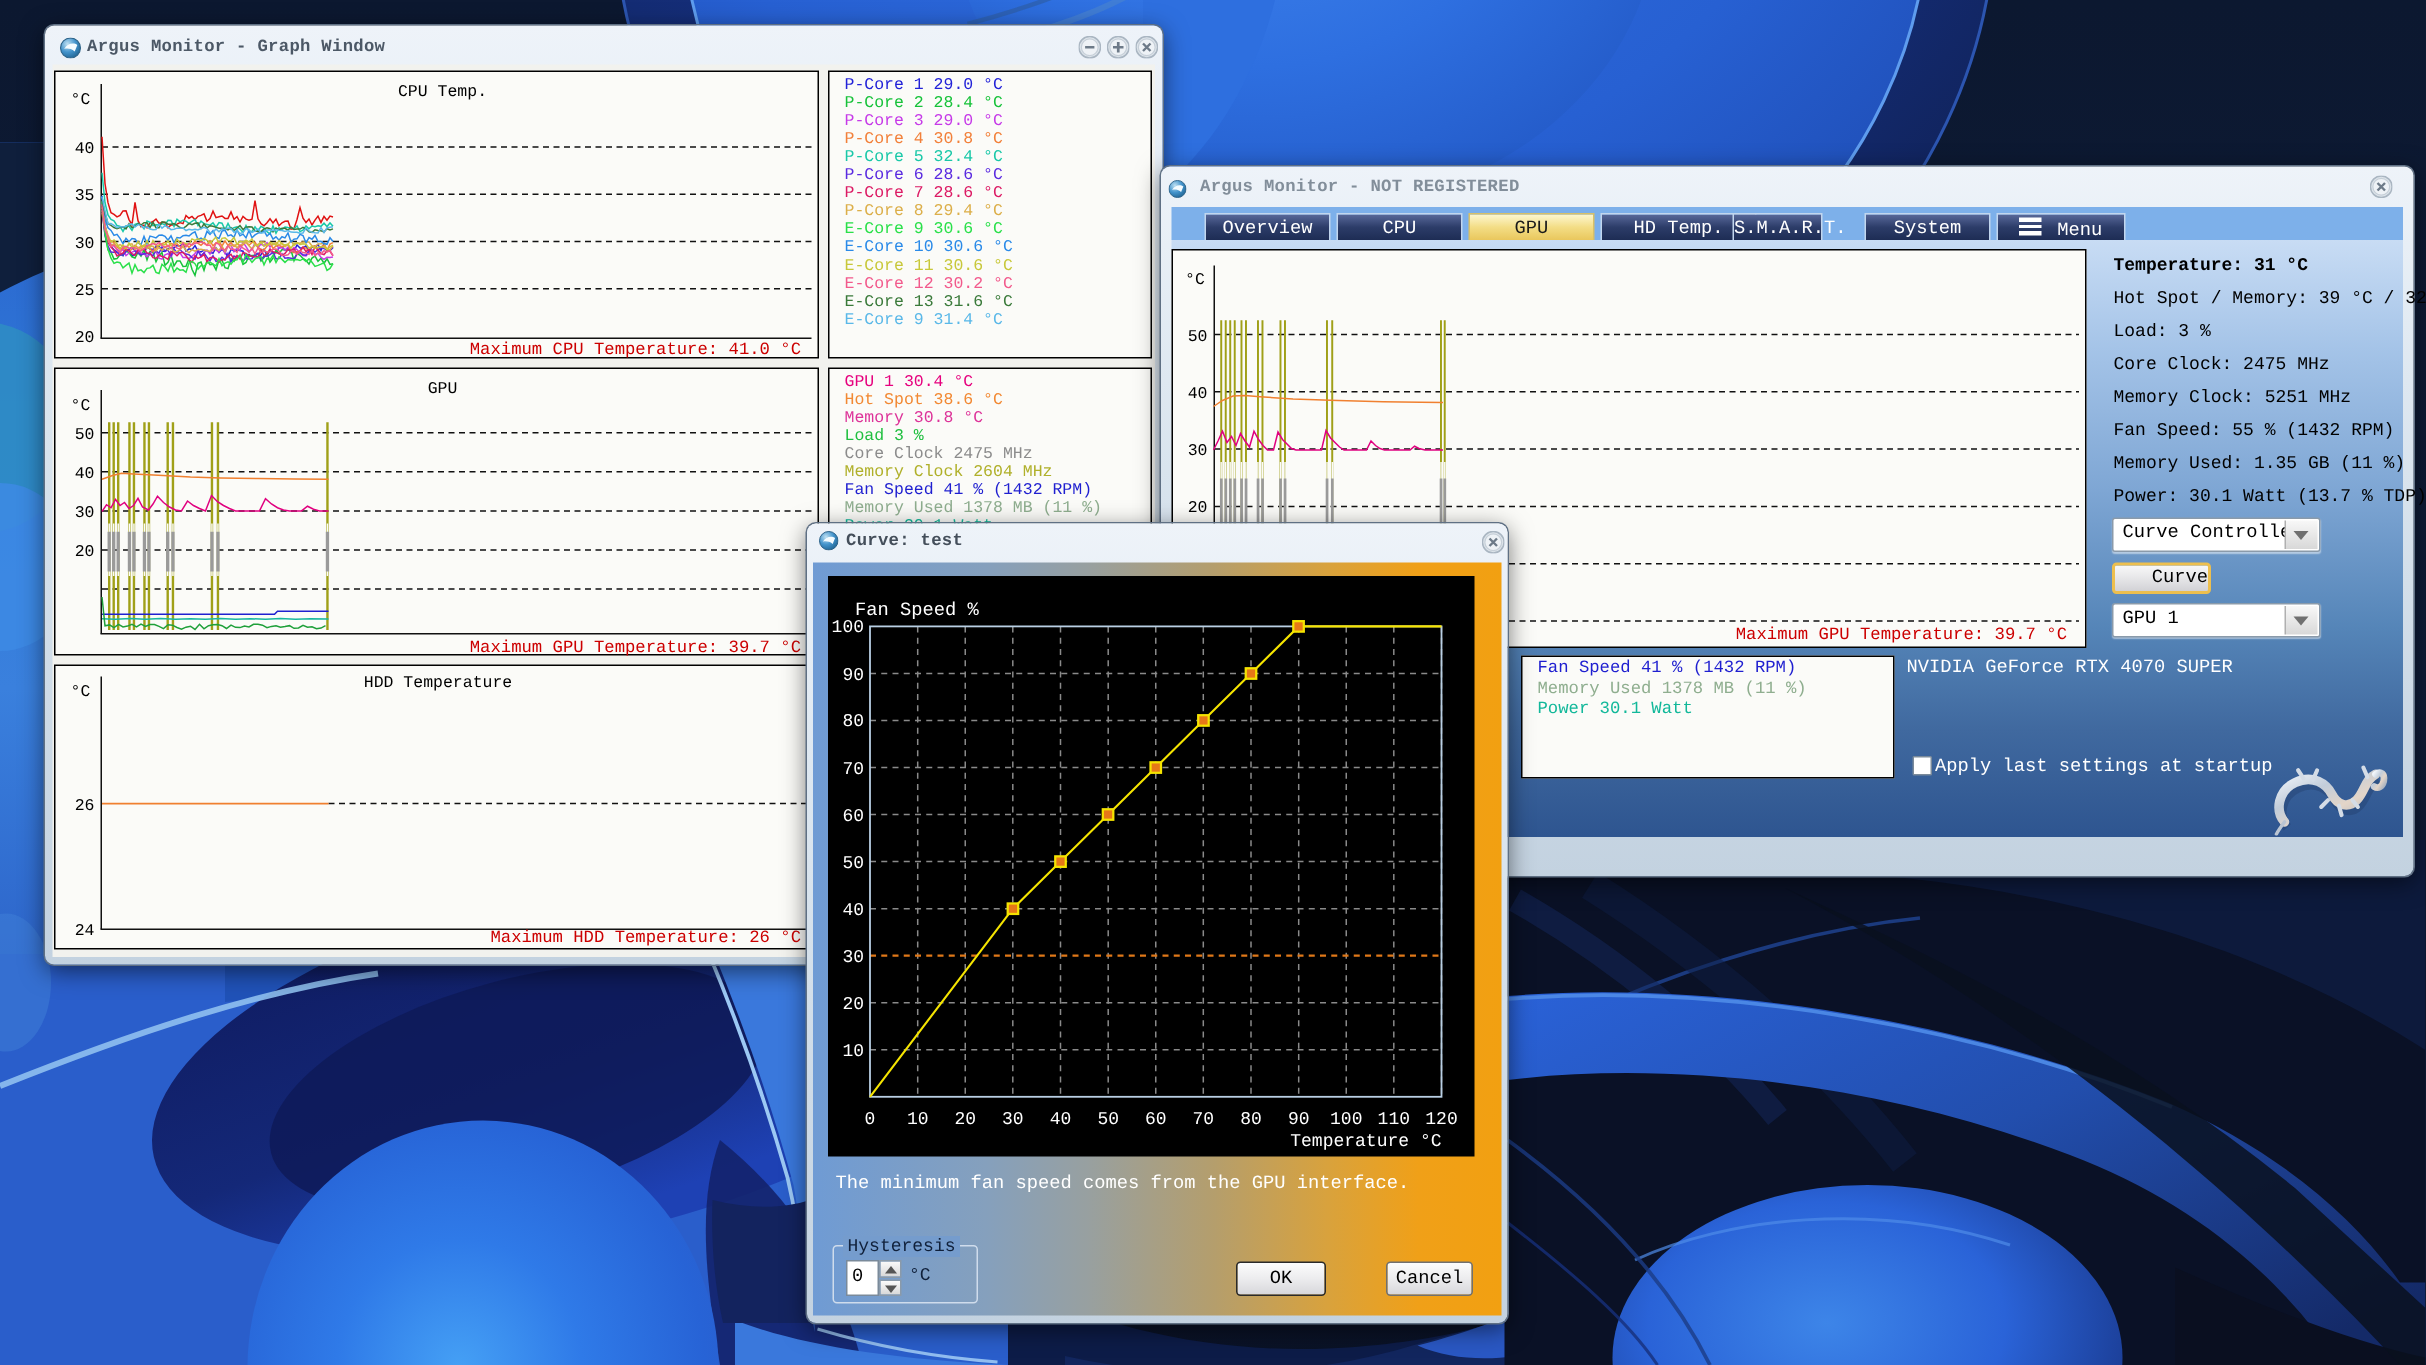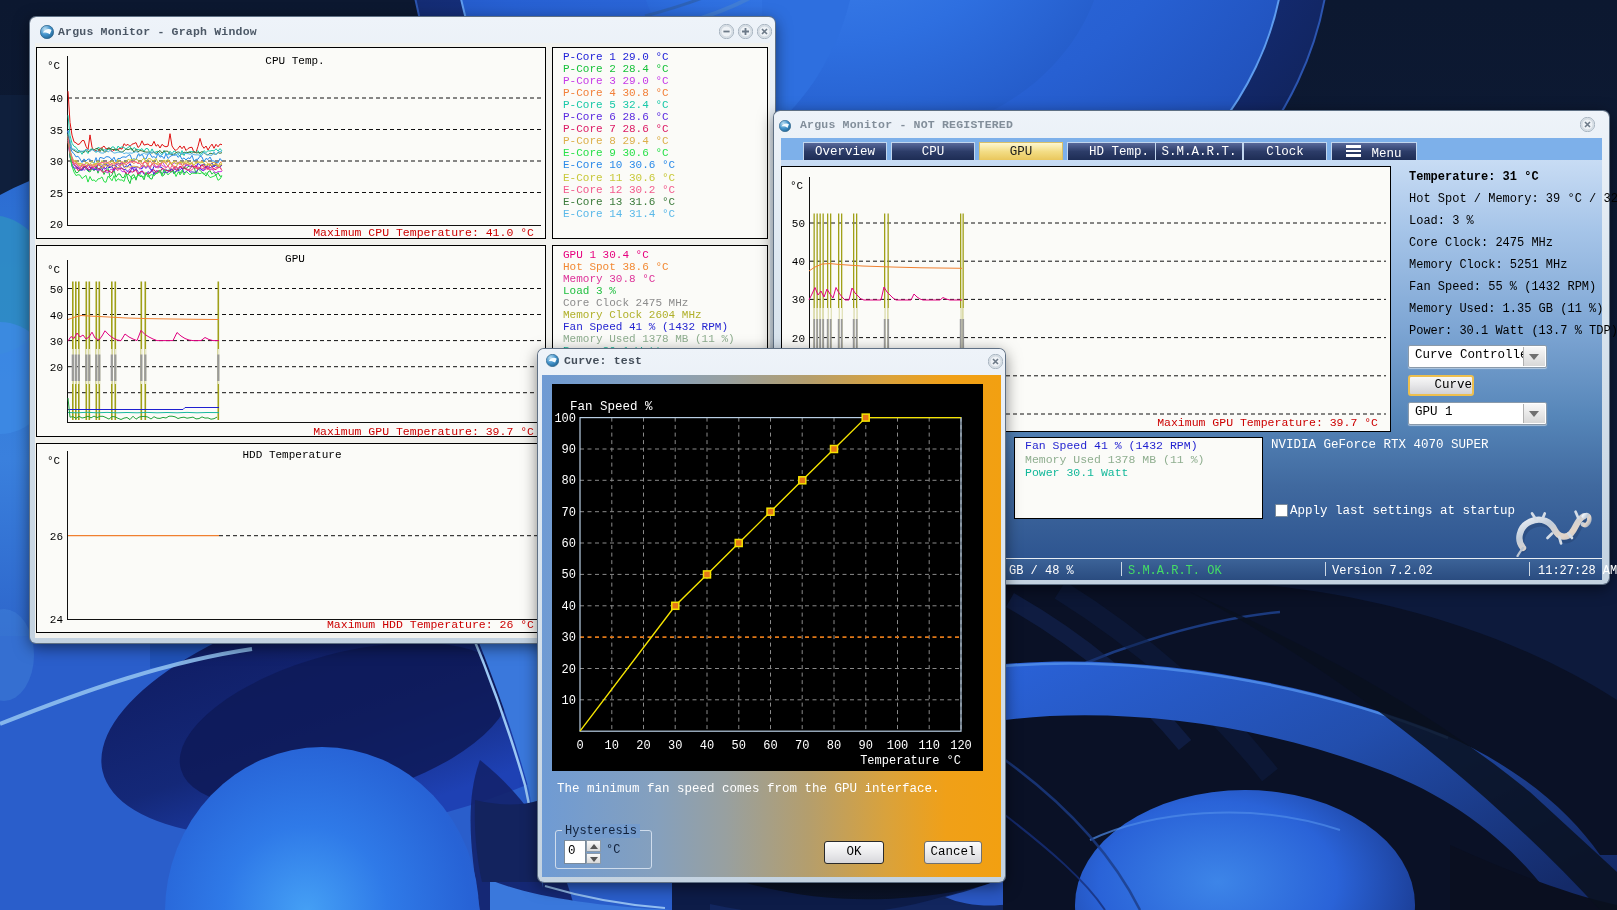--- a/index.html
+++ b/index.html
@@ -193,21 +193,21 @@
         <div style="position:absolute;left:10px;top:39.2px;font-size:11px;line-height:12.05px;color:#f2803a;white-space:nowrap">P-Core 4 30.8 °C</div>
         <div style="position:absolute;left:10px;top:51.2px;font-size:11px;line-height:12.05px;color:#19c8a8;white-space:nowrap">P-Core 5 32.4 °C</div>
         <div style="position:absolute;left:10px;top:63.2px;font-size:11px;line-height:12.05px;color:#5a2ae0;white-space:nowrap">P-Core 6 28.6 °C</div>
         <div style="position:absolute;left:10px;top:75.3px;font-size:11px;line-height:12.05px;color:#dc1a64;white-space:nowrap">P-Core 7 28.6 °C</div>
         <div style="position:absolute;left:10px;top:87.3px;font-size:11px;line-height:12.05px;color:#dcaf4a;white-space:nowrap">P-Core 8 29.4 °C</div>
         <div style="position:absolute;left:10px;top:99.4px;font-size:11px;line-height:12.05px;color:#2ae04a;white-space:nowrap">E-Core 9 30.6 °C</div>
         <div style="position:absolute;left:10px;top:111.4px;font-size:11px;line-height:12.05px;color:#2a8ae8;white-space:nowrap">E-Core 10 30.6 °C</div>
         <div style="position:absolute;left:10px;top:123.5px;font-size:11px;line-height:12.05px;color:#c8c83a;white-space:nowrap">E-Core 11 30.6 °C</div>
         <div style="position:absolute;left:10px;top:135.5px;font-size:11px;line-height:12.05px;color:#f25a8c;white-space:nowrap">E-Core 12 30.2 °C</div>
         <div style="position:absolute;left:10px;top:147.6px;font-size:11px;line-height:12.05px;color:#3a7a3a;white-space:nowrap">E-Core 13 31.6 °C</div>
-        <div style="position:absolute;left:10px;top:159.7px;font-size:11px;line-height:12.05px;color:#5ab8e8;white-space:nowrap">E-Core 14 31.4 °C</div>
+        <div style="position:absolute;left:10px;top:159.7px;font-size:11px;line-height:12.05px;color:#5ab8e8;white-space:nowrap">E-Core 9 31.4 °C</div>
       </div>
     <div class="cbox" style="left:1px;top:202px;width:510px;height:192px">
         <svg width="510" height="192" viewBox="0 0 510 192" style="position:absolute;left:0;top:0">
           <line x1="31" y1="42.5" x2="504" y2="42.5" stroke="#111" stroke-width="1" stroke-dasharray="4,3"></line>
           <line x1="31" y1="68.5" x2="504" y2="68.5" stroke="#111" stroke-width="1" stroke-dasharray="4,3"></line>
           <line x1="31" y1="94.6" x2="504" y2="94.6" stroke="#111" stroke-width="1" stroke-dasharray="4,3"></line>
           <line x1="31" y1="120.7" x2="504" y2="120.7" stroke="#111" stroke-width="1" stroke-dasharray="4,3"></line>
           <line x1="31" y1="146.7" x2="504" y2="146.7" stroke="#111" stroke-width="1" stroke-dasharray="4,3"></line>
           <line x1="30.5" y1="14" x2="30.5" y2="176.5" stroke="#111" stroke-width="1"></line>
           <line x1="30" y1="176.5" x2="504" y2="176.5" stroke="#111" stroke-width="1"></line>
@@ -305,22 +305,22 @@
   <svg style="position:absolute;left:805.5px;top:6.0px" width="15" height="15" viewBox="0 0 15 15">
       <circle cx="7.5" cy="7.5" r="7.2" fill="#dde4ea" stroke="#aab6c2" stroke-width="1"></circle>
       <circle cx="7.5" cy="7.5" r="5.6" fill="#eef2f6" stroke="#c6cfd8" stroke-width="0.8"></circle>
       <path d="M5,5 L10,10 M10,5 L5,10" stroke="#6d7a88" stroke-width="1.6" fill="none"></path>
     </svg>
   <div style="position:absolute;left:7px;top:27px;width:821px;height:22px;background:#7db0ea"></div>
   <div class="tab" style="left:5px;width:84px">Overview</div>
     <div class="tab" style="left:93px;width:84px">CPU</div>
     <div class="tab sel" style="left:181px;width:84px">GPU</div>
     <div class="tab" style="left:269px;width:104px">HD Temp.</div>
-    <div class="tab" style="left:357px;width:88px">S.M.A.R.T.</div>
-    <div class="tab" style="left:445px;width:84px">Clock</div>
+    <div class="tab" style="left:357px;width:60px">S.M.A.R.T.</div>
+    <div class="tab" style="left:445px;width:84px">System</div>
     <div class="tab" style="left:533px;width:86px"><span style="display:inline-block;vertical-align:-2px;margin-right:10px;"><span style="display:block;width:15px;height:2.4px;background:#fff;margin:2.2px 0"></span><span style="display:block;width:15px;height:2.4px;background:#fff;margin:2.2px 0"></span><span style="display:block;width:15px;height:2.4px;background:#fff;margin:2.2px 0"></span></span>Menu</div>
   <div style="position:absolute;left:7px;top:49px;width:821px;height:398px;
        background:linear-gradient(180deg,#c8dcf4 0%,#a5c4e8 18%,#7ea6d4 42%,#5585b8 65%,#40699f 82%,#2e5590 100%)">
     <div class="cbox" style="left:0px;top:6px;width:610px;height:266px">
         <svg width="610" height="266" viewBox="0 0 610 266" style="position:absolute;left:0;top:0">
           <line x1="28" y1="56.0" x2="604" y2="56.0" stroke="#111" stroke-width="1" stroke-dasharray="4,3"></line>
           <line x1="28" y1="94.2" x2="604" y2="94.2" stroke="#111" stroke-width="1" stroke-dasharray="4,3"></line>
           <line x1="28" y1="132.4" x2="604" y2="132.4" stroke="#111" stroke-width="1" stroke-dasharray="4,3"></line>
           <line x1="28" y1="170.6" x2="604" y2="170.6" stroke="#111" stroke-width="1" stroke-dasharray="4,3"></line>
           <line x1="28" y1="208.8" x2="604" y2="208.8" stroke="#111" stroke-width="1" stroke-dasharray="4,3"></line>
@@ -423,30 +423,20 @@
          background:linear-gradient(#f8f8f8,#e8e8ea 45%,#d2d2d6);box-sizing:border-box">
       <div style="position:absolute;left:0;right:0;top:1px;text-align:right;font-size:12.5px;color:#000">Curve</div>
       </div>
     <div style="position:absolute;left:627px;top:242px;width:137px;height:21px;background:#fff;border:1px solid #8a9aaa;border-radius:2px;box-shadow:0 1px 1px rgba(255,255,255,0.5)">
         <div style="position:absolute;left:6px;top:2px;font-size:12.5px;color:#000">GPU 1</div>
         <div style="position:absolute;right:1px;top:1px;bottom:1px;width:21px;background:linear-gradient(#f8f8f8,#d8d8d8);border-left:1px solid #b0b0b0">
           <div style="position:absolute;left:5px;top:7px;width:0;height:0;border-left:5px solid transparent;border-right:5px solid transparent;border-top:6px solid #707070"></div>
         </div>
       </div>
   </div>
-  <div style="position:absolute;left:7px;top:447px;width:821px;height:21px;border-top:1px solid #e8eef4;
-       background:linear-gradient(#3c6398,#2a4c80);color:#fff;font-size:12px">
-    <div style="position:absolute;left:228px;top:5px;white-space:nowrap">GB / 48 %</div>
-    <div class="ssep" style="left:340px"></div>
-    <div style="position:absolute;left:347px;top:5px;color:#44dd66;white-space:nowrap">S.M.A.R.T. OK</div>
-    <div class="ssep" style="left:544px"></div>
-    <div style="position:absolute;left:551px;top:5px;white-space:nowrap">Version 7.2.02</div>
-    <div class="ssep" style="left:748px"></div>
-    <div style="position:absolute;left:757px;top:5px;white-space:nowrap">11:27:28 AM</div>
-  </div>
 </div>
 
 <div class="win" style="left:538px;top:349px;width:467px;height:533px;z-index:30">
   <svg style="position:absolute;left:8px;top:5px" width="13" height="13" viewBox="0 0 16 16">
       <defs>
         <radialGradient id="ob" cx="0.35" cy="0.3" r="0.9">
           <stop offset="0" stop-color="#bfe0f2"></stop>
           <stop offset="0.45" stop-color="#4494cc"></stop>
           <stop offset="1" stop-color="#14537e"></stop>
         </radialGradient>

